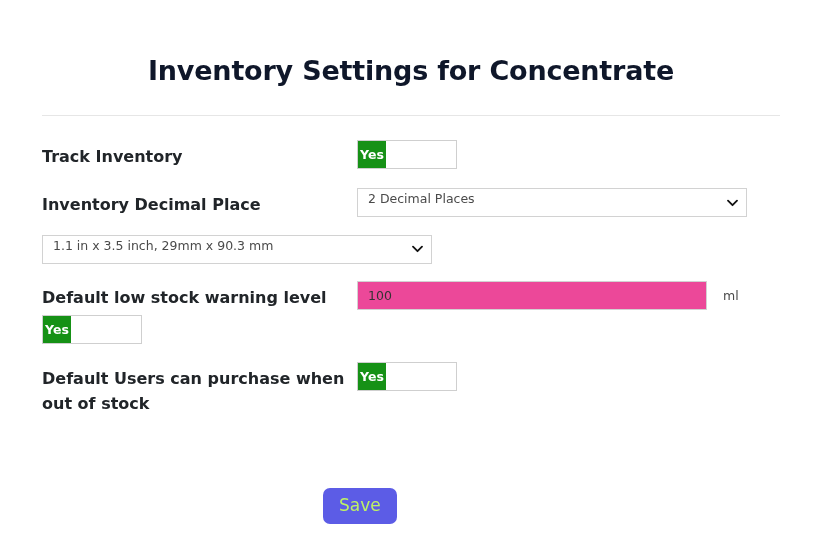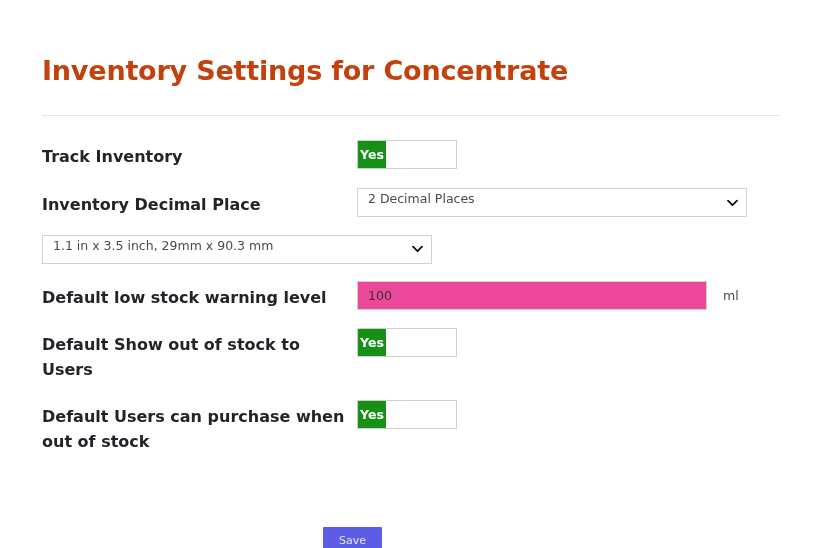--- a/index.html
+++ b/index.html
@@ -17,39 +17,40 @@
   .page {
     position: relative;
     width: 822px;
     height: 548px;
     box-sizing: border-box;
     padding: 0 42px;
   }
   .page-title {
     font-size: 27px;
     font-weight: bold;
-    color: #c2410c;
+    color: #0f172a;
     letter-spacing: -0.2px;
     margin: 0;
     padding-top: 55px;
     line-height: 1.2;
+    text-align: center;
   }
   .title-divider {
     height: 1px;
     background: #e6e6e6;
     margin-top: 28px;
     margin-bottom: 0;
   }
   .form {
     margin-top: 24px;
   }
   .form-row {
     display: flex;
     align-items: flex-start;
-    margin-bottom: 17px;
+    margin-bottom: 4px;
     min-height: 29px;
   }
   .form-row.row-toggle { margin-bottom: 18px; }
   .form-row.row-select { margin-bottom: 17px; }
   .row-label {
     width: 315px;
     flex: 0 0 315px;
     font-size: 16px;
     font-weight: bold;
     color: #212529;
@@ -145,28 +146,28 @@
   }
 
   
   .save-area {
     margin-top: 72px;
     padding-left: 281px;
   }
   .save-button {
     display: inline-block;
     background: #5c5ce6;
-    color: #e5e5e5;
+    color: #bef264;
     border: none;
     font-family: "DejaVu Sans", "Liberation Sans", sans-serif;
-    font-size: 11px;
+    font-size: 17px;
     padding: 7px 16px 8px 16px;
     line-height: 1.2;
     cursor: pointer;
-    border-radius: 1px;
+    border-radius: 7px;
   }
 </style>
 </head>
 <body>
 
 <div class="page">
 
   <h1 class="page-title">Inventory Settings for Concentrate</h1>
 
   <div class="title-divider"></div>
@@ -212,21 +213,20 @@
 
     <div class="form-row">
       <div class="row-label">Default low stock warning level</div>
       <div class="row-control">
         <input class="text-input" type="text" value="100" style="">
         <span class="unit-label">ml</span>
       </div>
     </div>
 
     <div class="form-row row-toggle">
-      <div class="row-label">Default Show out of stock to Users</div>
       <div class="row-control">
         <div class="toggle">
           <div class="toggle-on">Yes</div>
           <div class="toggle-off"></div>
         </div>
       </div>
     </div>
 
     <div class="form-row row-toggle">
       <div class="row-label">Default Users can purchase when out of stock</div>

